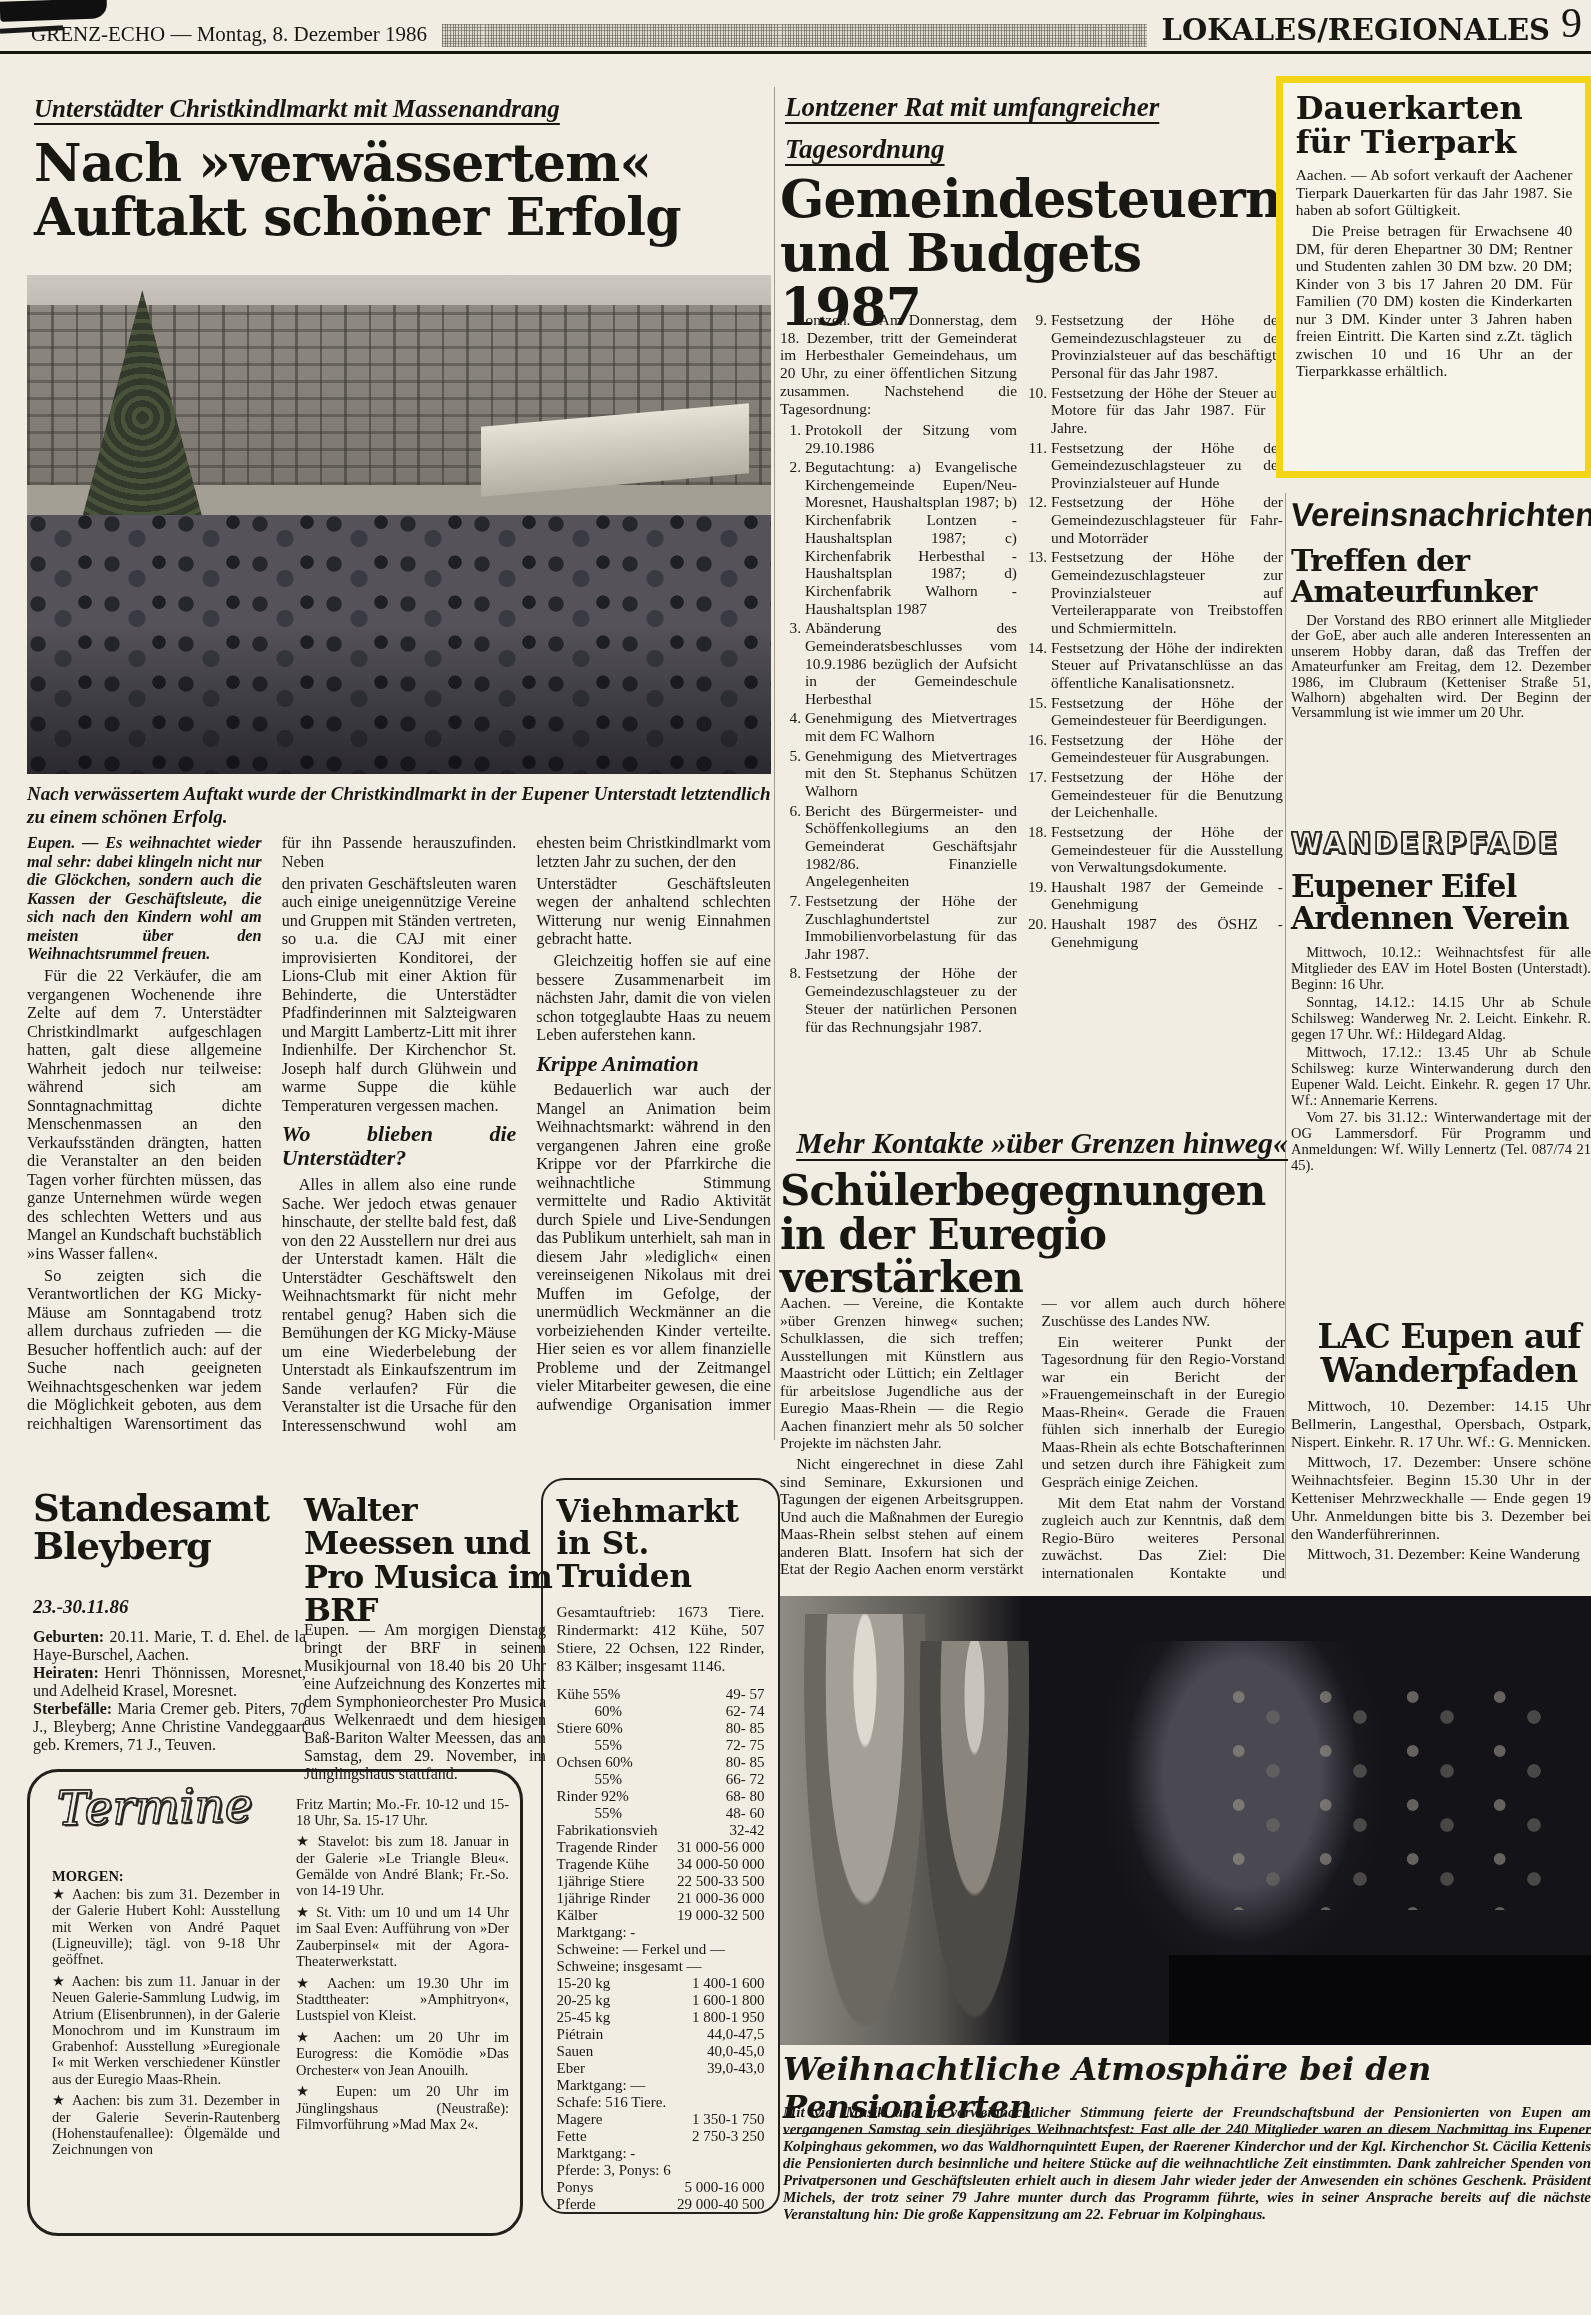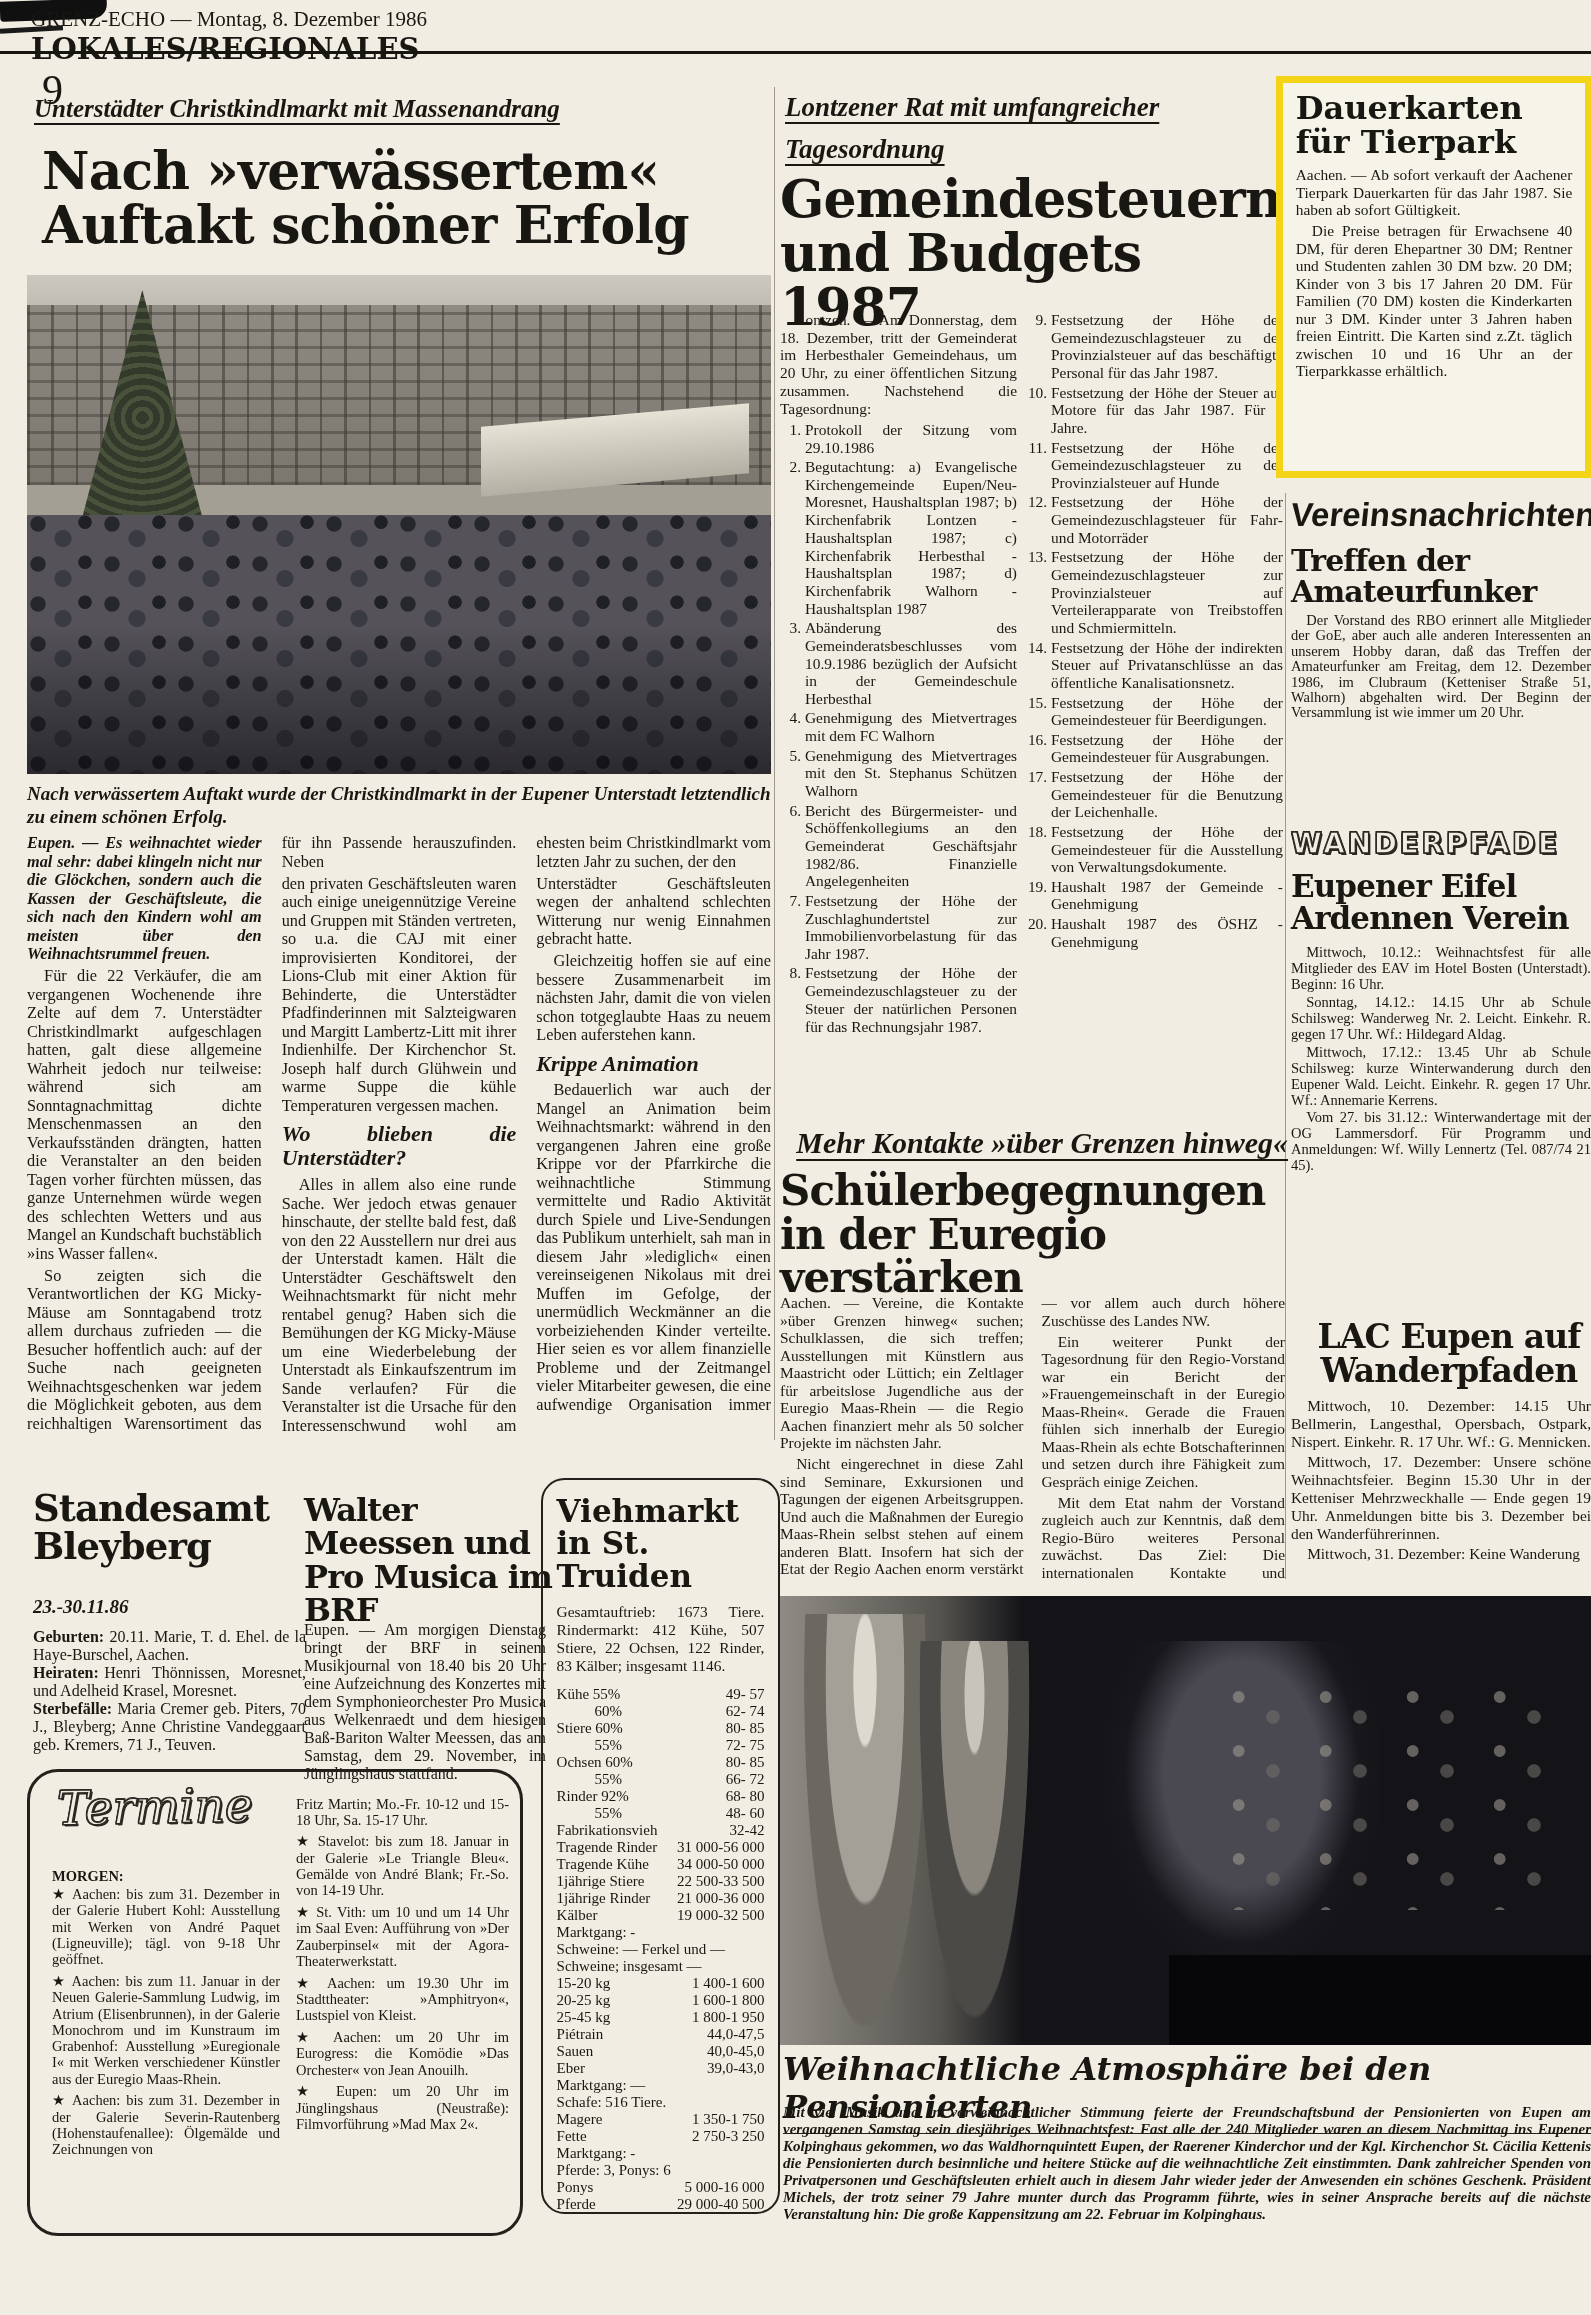--- a/index.html
+++ b/index.html
@@ -8,21 +8,21 @@
   .abs{position:absolute;}
   .just{text-align:justify;hyphens:auto;}
   p{margin:0 0 3.6px 0;text-indent:1.05em;}
   p.ni{text-indent:0;}
   .headline{font-family:"DejaVu Serif",serif;font-weight:bold;line-height:1.04;letter-spacing:-0.9px;}
   .kicker{font-style:italic;font-weight:bold;text-decoration:underline;
           text-decoration-thickness:1.8px;text-underline-offset:6.3px;line-height:1.55;}
   .hollow{color:#f1ede3;-webkit-text-stroke:1.3px #2b2923;
           text-shadow:-0.9px -0.9px 0 #2b2923,0.9px -0.9px 0 #2b2923,-0.9px 0.9px 0 #2b2923,0.9px 0.9px 0 #2b2923,1.8px 1.8px 0 #2b2923;}
   
-  .hdr{position:absolute;left:31px;right:15px;top:7.2px;height:40px;display:flex;align-items:flex-start;flex-direction:column;}
+  .hdr{position:absolute;left:31px;right:9px;top:7.2px;height:40px;display:flex;align-items:flex-end;}
   .hdr-left{font-size:21px;white-space:nowrap;}
   .hdr-band{flex:1;height:23.5px;margin:0 14.5px;background-color:#ddd9cd;
      background-image:repeating-linear-gradient(90deg,rgba(72,70,63,.55) 0 0.9px,transparent 0.9px 2.7px),
                       repeating-linear-gradient(0deg,rgba(72,70,63,.4) 0 0.9px,transparent 0.9px 2.7px);}
   .hdr-right{font-family:"DejaVu Serif",serif;font-weight:bold;font-size:29px;white-space:nowrap;}
   .hdr-page{font-size:42px;margin-left:11px;}
   .top-rule{position:absolute;left:0;right:0;top:51px;height:2.7px;background:#17150f;}
   .sep{position:absolute;width:0.9px;background:#a09a8c;}
   
   .b-a1kicker{left:34px;top:90px;width:597px;font-size:25px;}
@@ -136,21 +136,21 @@
     <div class="hdr-band"></div>
     <span class="hdr-right">LOKALES/REGIONALES</span>
     <span class="hdr-page">9</span>
   </div>
   <div class="top-rule"></div>
 
   <div class="sep" style="left:774px;top:87px;height:1353px;"></div>
   <div class="sep" style="left:1285px;top:493px;height:1086px;"></div>
 
   <div class="abs b-a1kicker kicker">Unterstädter Christkindlmarkt mit Massenandrang</div>
-  <h1 class="abs b-a1head headline" style="margin:12px;">Nach »verwässertem« Auftakt schöner Erfolg</h1>
+  <h1 class="abs b-a1head headline" style="margin:4px;">Nach »verwässertem« Auftakt schöner Erfolg</h1>
   <div class="abs b-a1photo">
     <div class="p-sky"></div>
     <div class="p-bldg"></div>
     <div class="p-tree"></div>
     <div class="p-roof"></div>
     <div class="p-crowd"></div>
     <div class="p-shade"></div>
   </div>
   <div class="abs b-a1cap">Nach verwässertem Auftakt wurde der Christkindlmarkt in der Eupener Unterstadt letztendlich zu einem schönen Erfolg.</div>
   <div class="abs b-a1body just">

